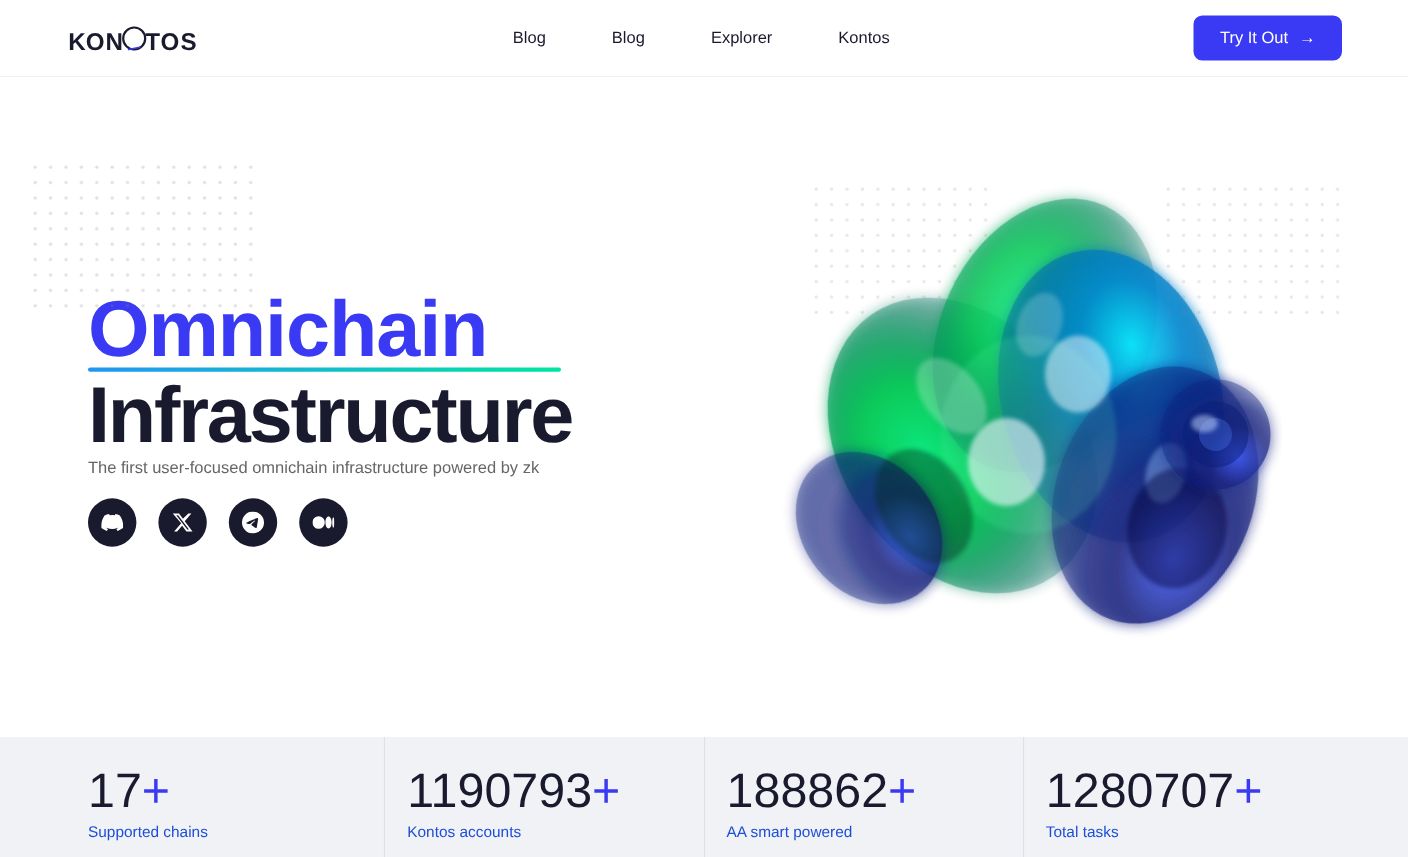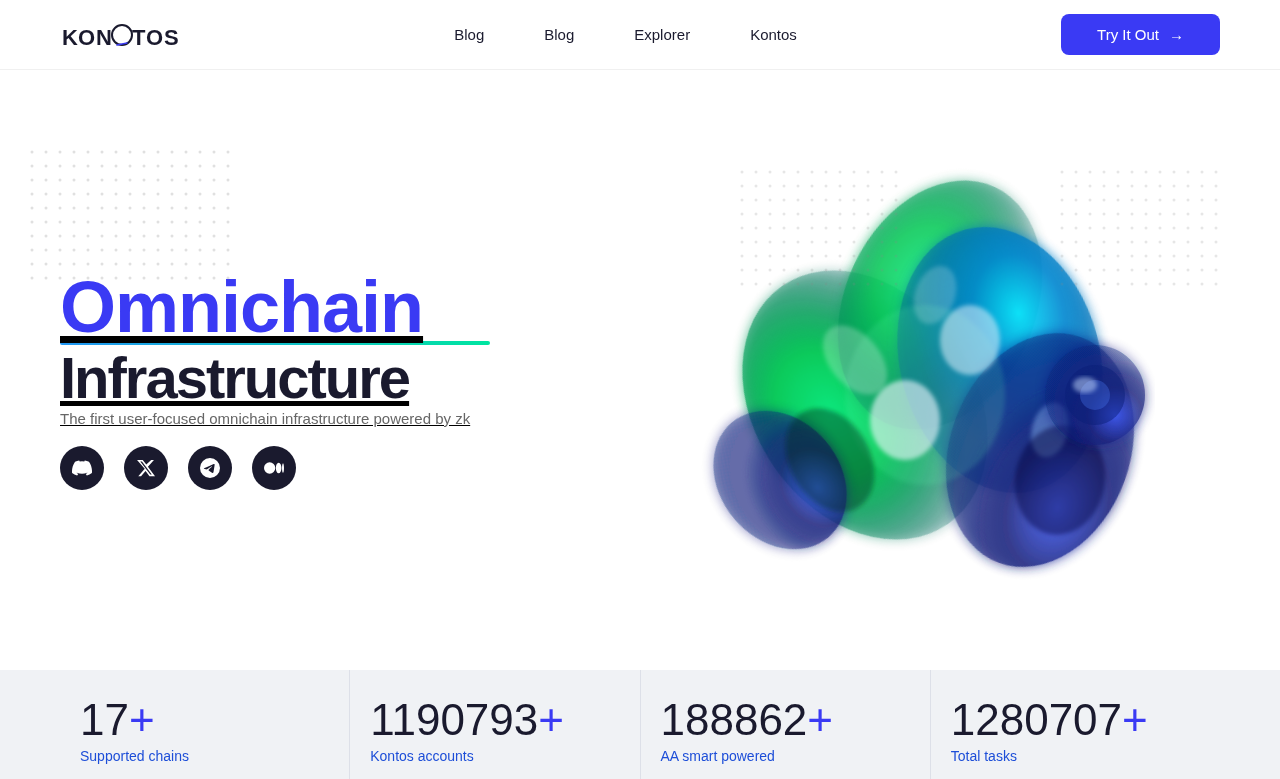--- a/index.html
+++ b/index.html
@@ -11,49 +11,49 @@
       padding: 0 60px; height: 70px; border-bottom: 1px solid #f0f0f0;
       position: relative; z-index: 10;
     }
     .logo-area { display: flex; align-items: center; gap: 0; }
     .nav-links { display: flex; gap: 60px; align-items: center; }
     .nav-links a {
       text-decoration: none; color: #1a1a2e; font-size: 15px; font-weight: 400;
     }
     .try-btn {
       background: #3a3af4; color: #fff; border: none; border-radius: 8px;
-      padding: 12px 36px; font-size: 15px; font-weight: 500; cursor: pointer;
+      padding: 12px 24px; font-size: 15px; font-weight: 500; cursor: pointer;
       display: flex; align-items: center; gap: 10px;
     }
 
     
     .hero {
       position: relative; display: flex; align-items: center;
-      padding: 60px 60px 40px 60px; min-height: 600px; overflow: hidden; text-decoration: underline;
+      padding: 60px 60px 40px 80px; min-height: 600px; overflow: hidden;
     }
     .hero-left { flex: 0 0 560px; z-index: 2; }
     .hero-right { flex: 1; display: flex; justify-content: center; align-items: center; }
 
     
     .dot-grid-tl, .dot-grid-tr {
       position: absolute; z-index: 0;
     }
     .dot-grid-tl { top: 30px; left: 30px; }
 
     .hero-title-omni {
       font-size: 72px; font-weight: 700; color: #3a3af4; line-height: 1.0;
       letter-spacing: -1px;
     }
     .omni-underline {
       width: 430px; height: 4px;
       background: linear-gradient(to right, #2196f3, #00e5a0);
       margin-bottom: 4px; margin-top: -2px; border-radius: 2px;
     }
     .hero-title-infra {
-      font-size: 58px; font-weight: 700; color: #1a1a2e; line-height: 1.0;
+      font-size: 72px; font-weight: 700; color: #1a1a2e; line-height: 1.0;
       letter-spacing: -2px; 
     }
     .hero-subtitle {
       color: #666; font-size: 15px; margin-bottom: 15px; line-height: 1.6;
     }
     .social-icons { display: flex; gap: 20px; }
     .social-icon {
       width: 44px; height: 44px; background: #1a1a2e; border-radius: 50%;
       display: flex; align-items: center; justify-content: center;
       cursor: pointer; color: #fff; font-size: 18px;

